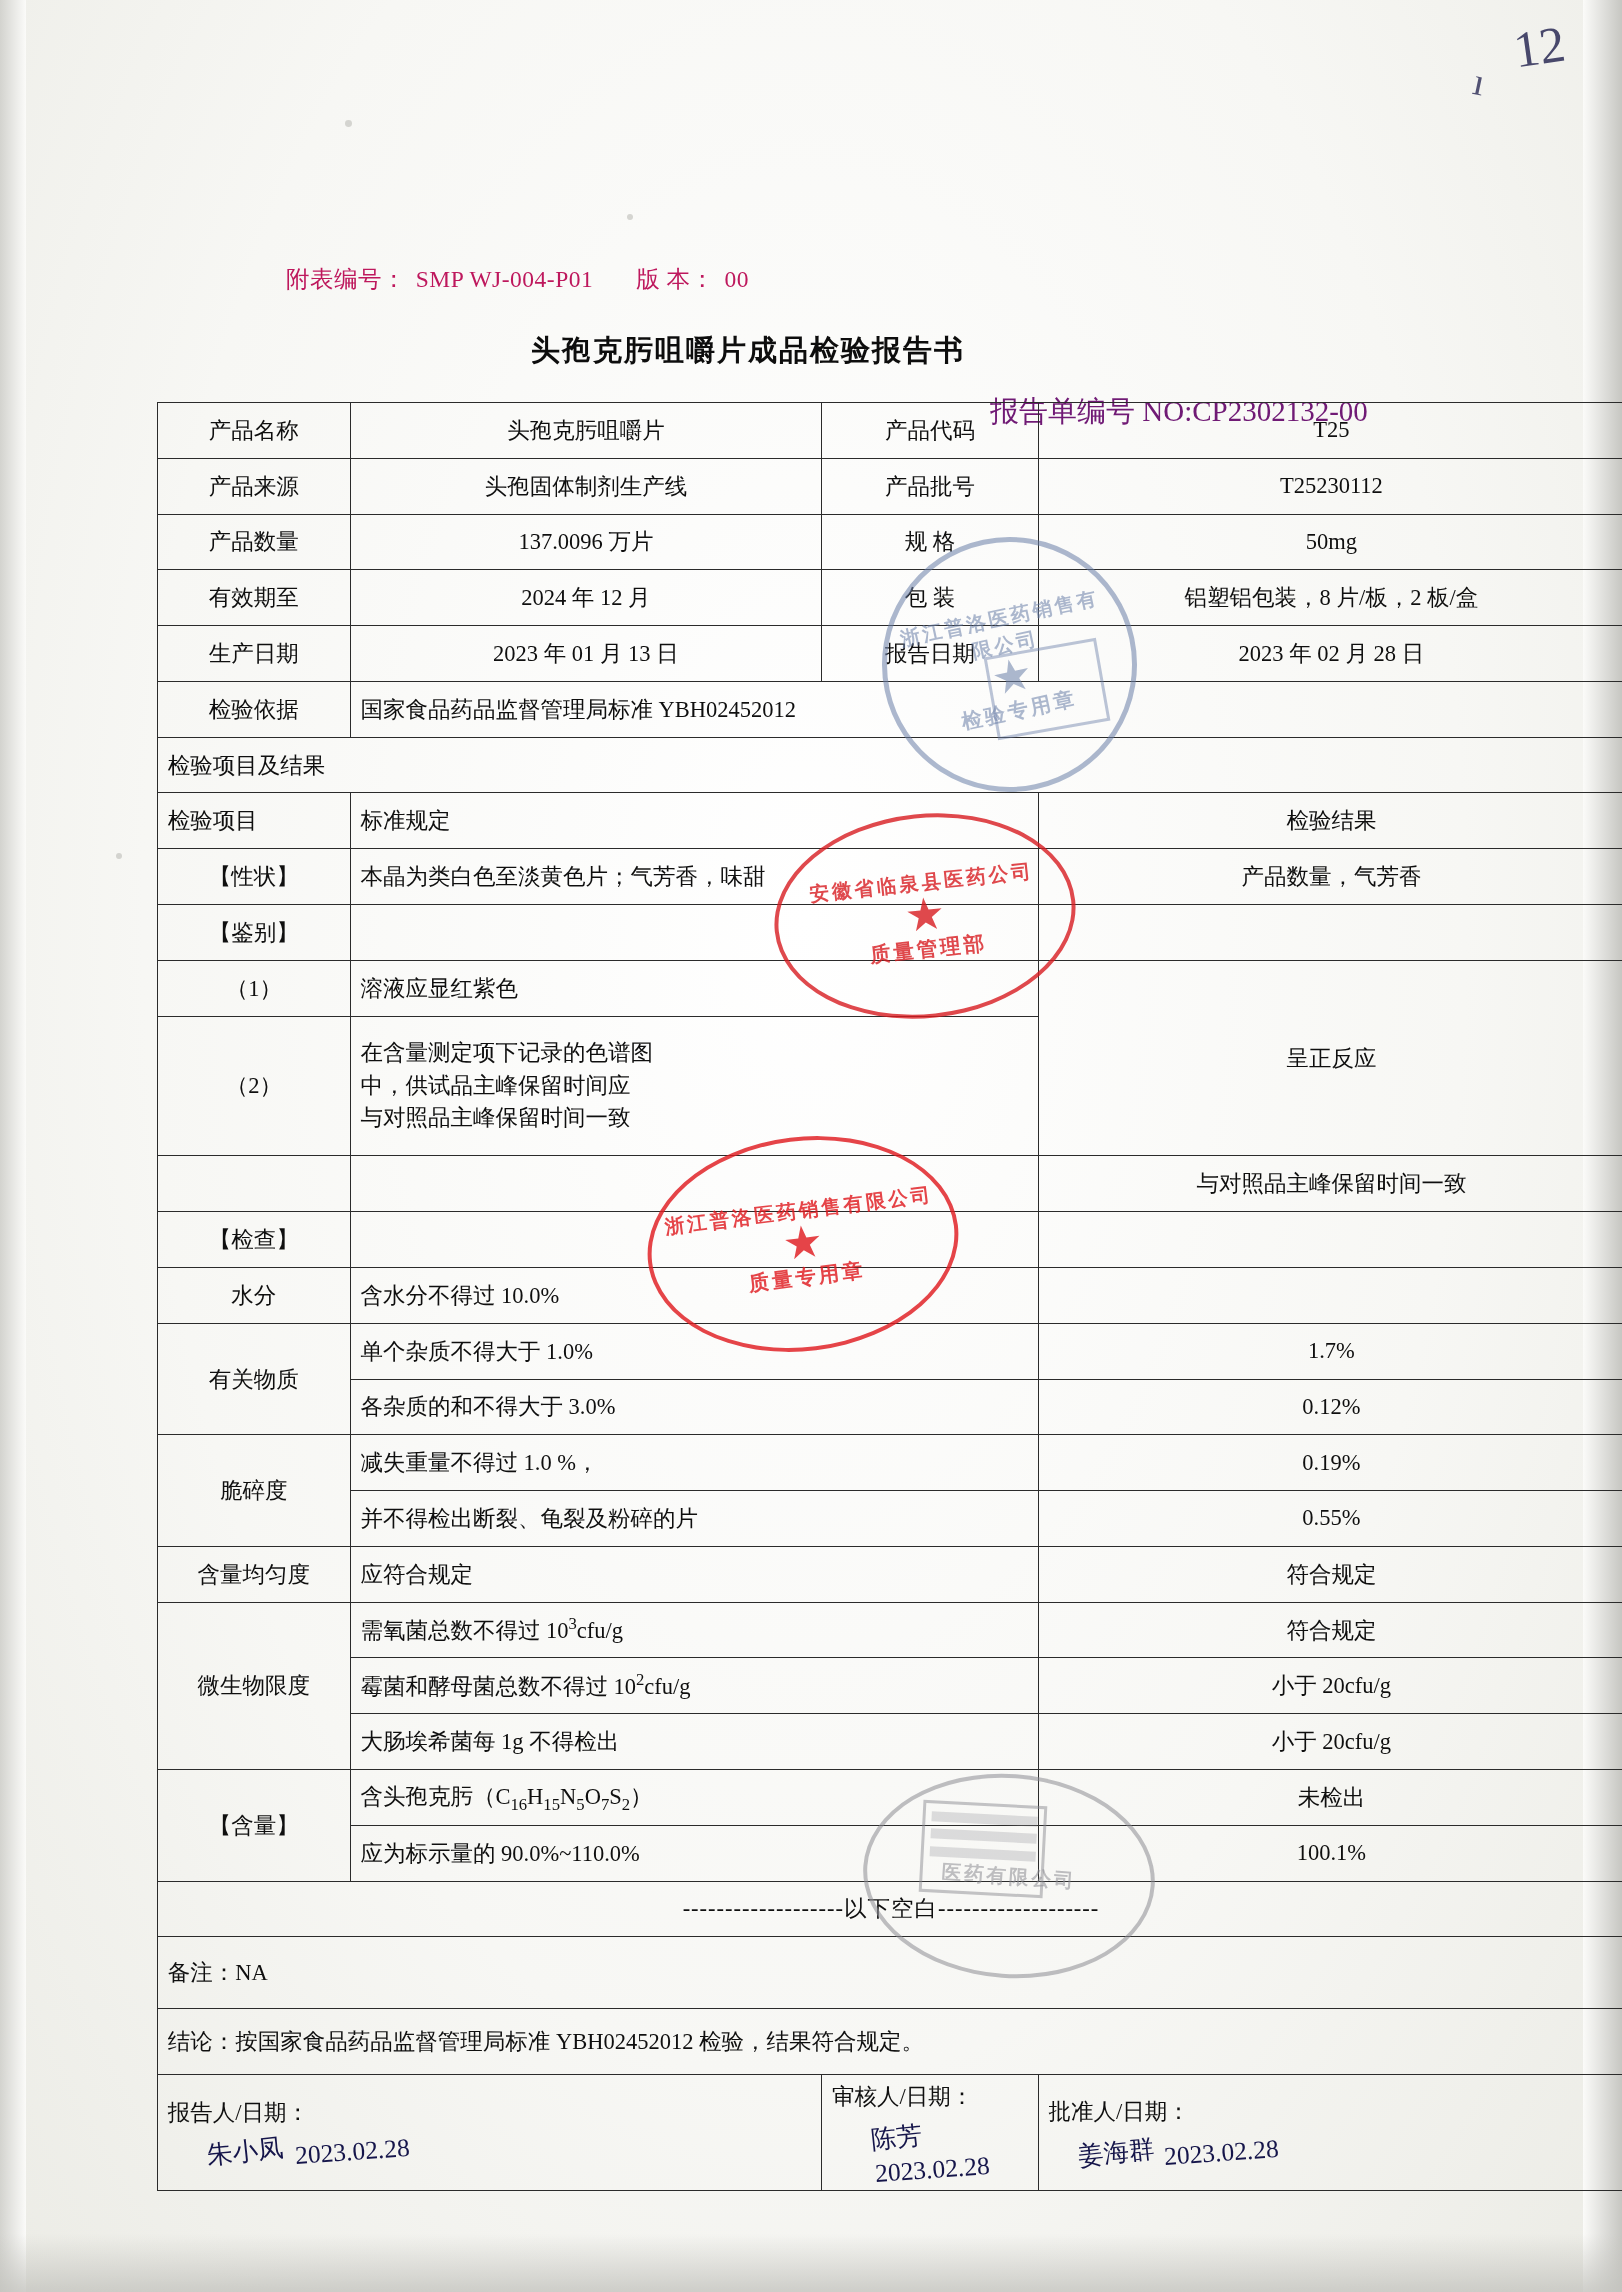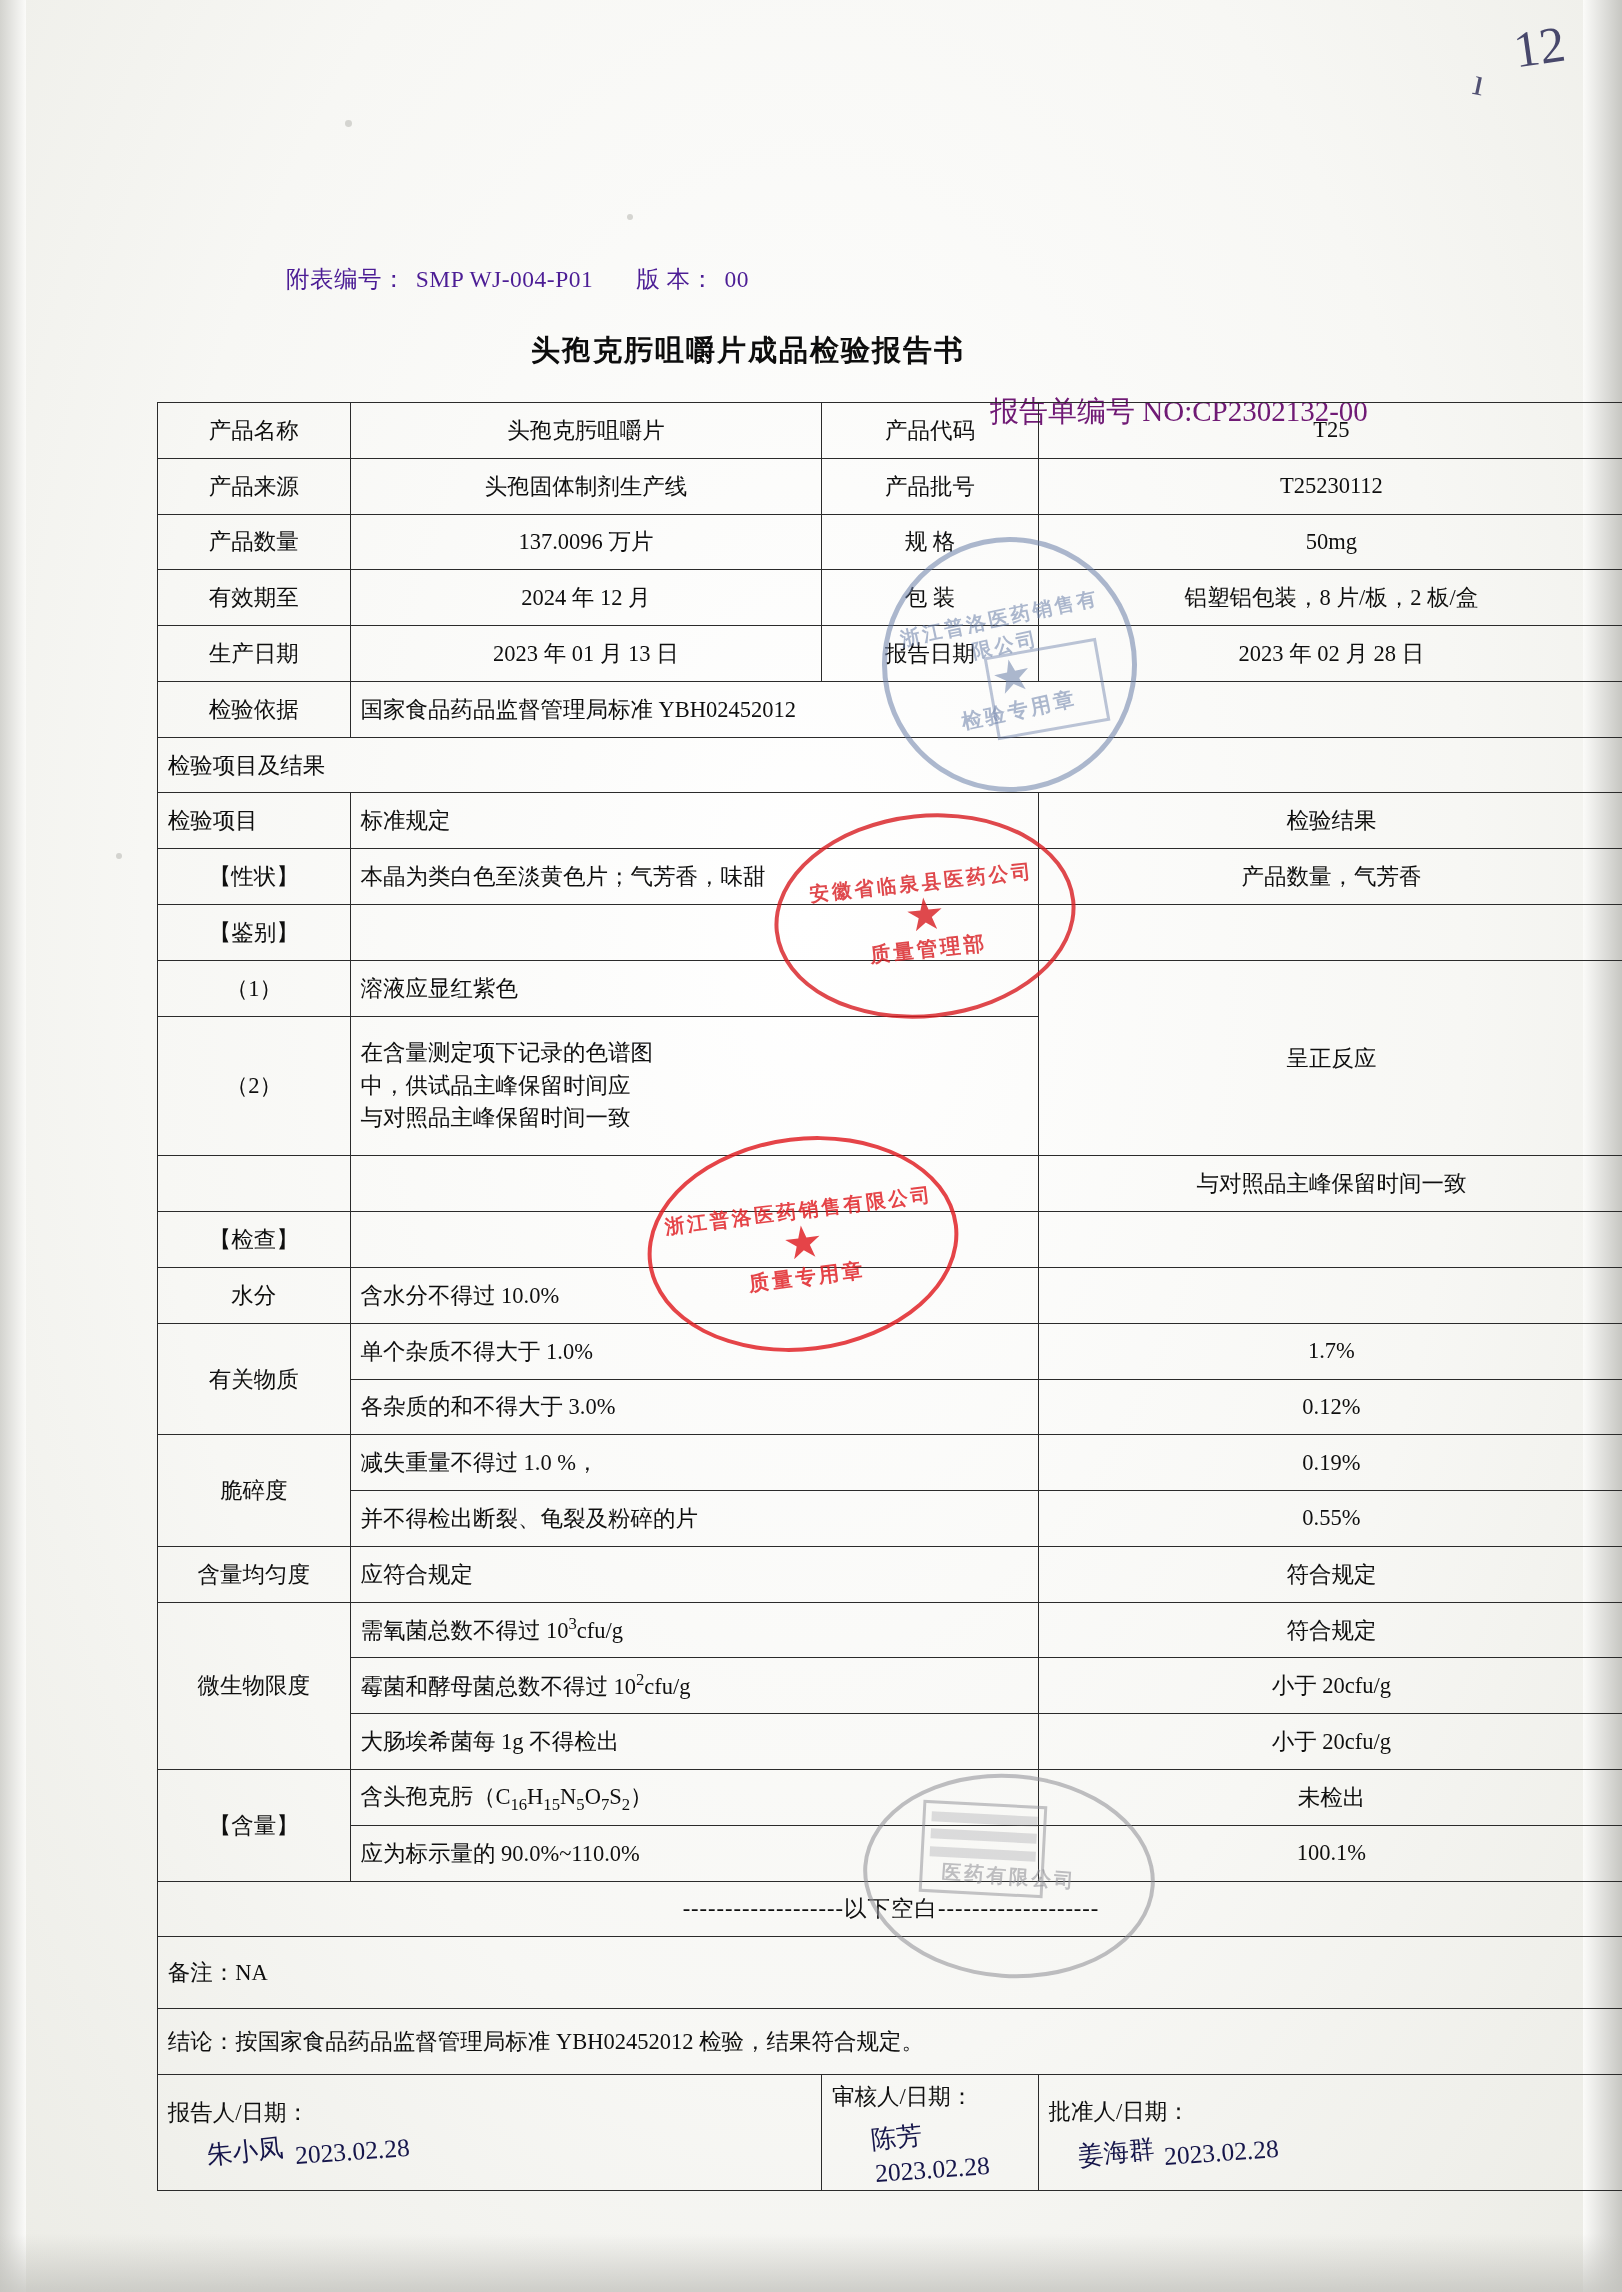--- a/index.html
+++ b/index.html
@@ -56,21 +56,21 @@
     color: #2b2b55;
     transform: rotate(12deg);
     opacity: .8;
   }
 
   .header-line {
     position: absolute;
     left: 286px;
     top: 263px;
     font-size: 23.5px;
-    color: #4c1d95;
+    color: #be185d;
     letter-spacing: 0.5px;
   }
   .header-line .lbl { margin-right: 9.8px; }
   .header-line .gap { display:inline-block; width: 43px; }
 
   .doc-title {
     position: absolute;
     left: 0; top: 331px;
     width: 1496px;
     text-align: center;

